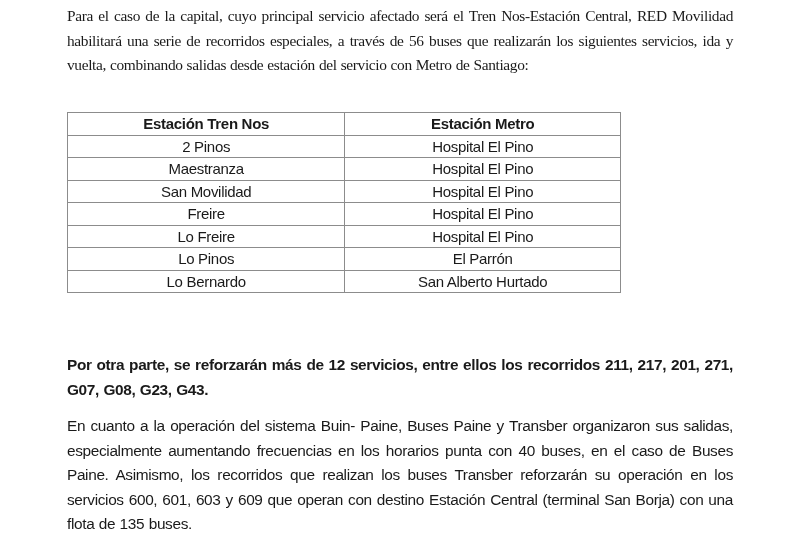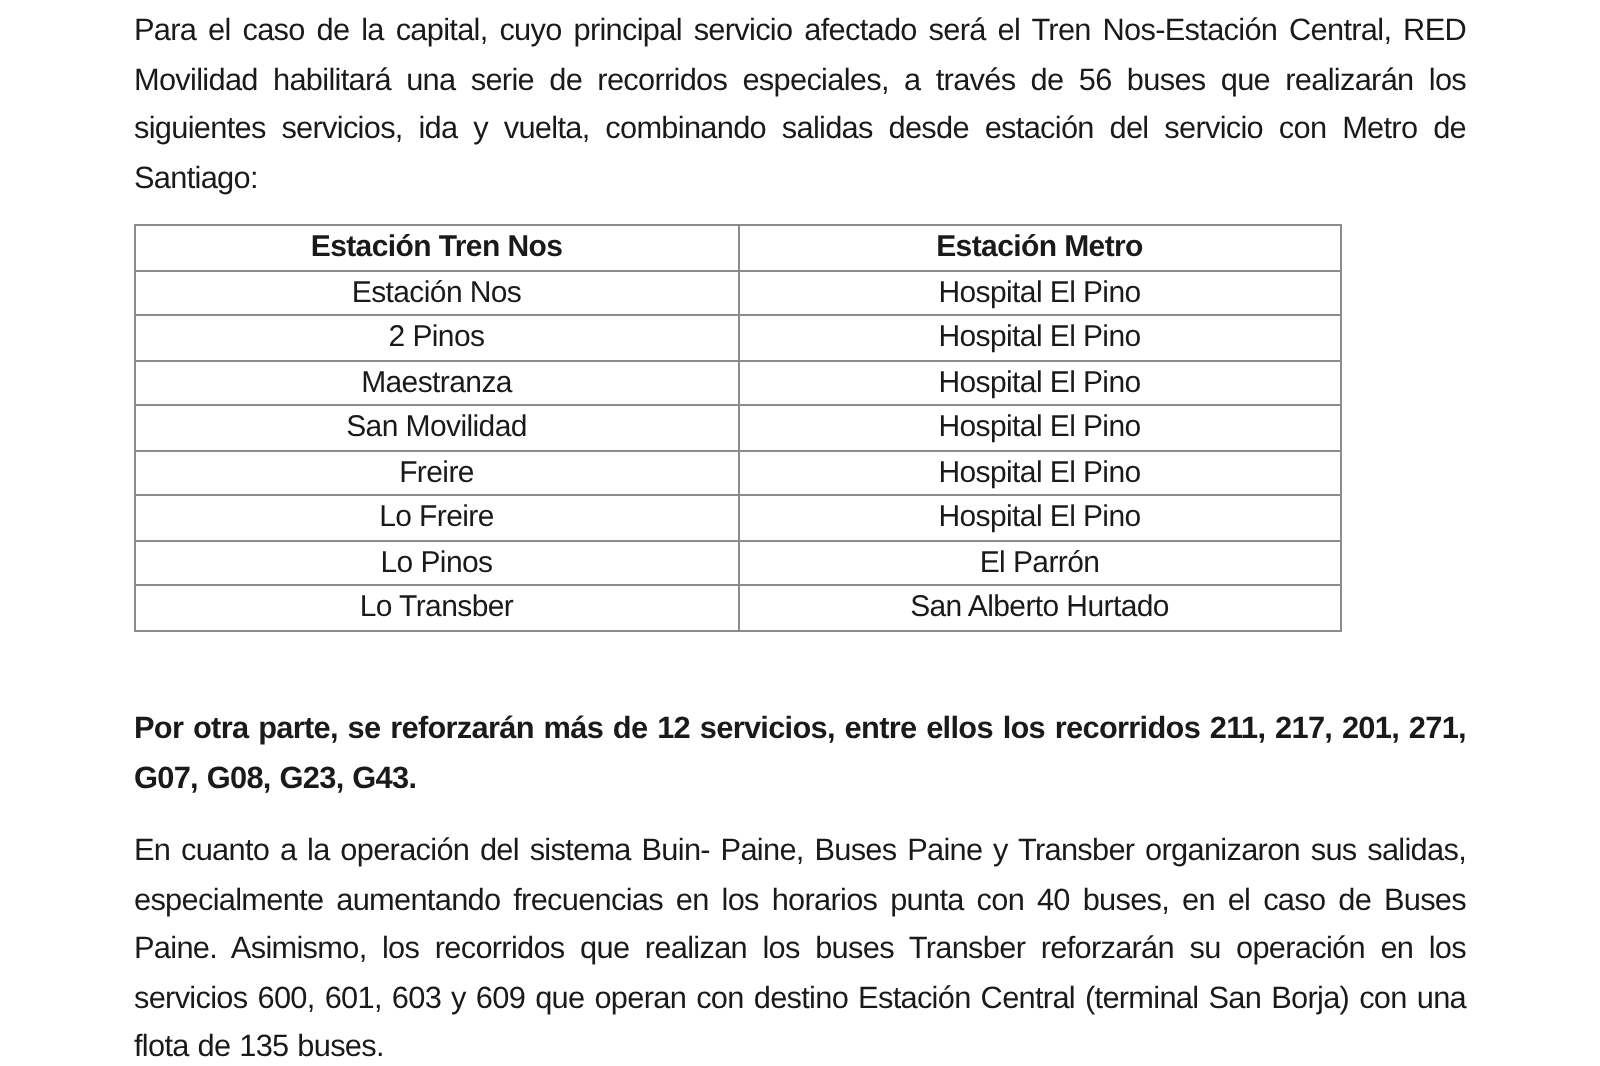--- a/index.html
+++ b/index.html
@@ -22,32 +22,32 @@
       width: 666px;
     }
     .para {
       font-size: 15.4px;
       line-height: 24.5px;
       margin: 0;
       text-align: justify;
       letter-spacing: -0.35px;
       word-spacing: 0.5px;
     }
-    .p1 { position: absolute; top: 4px; left: 0; width: 666px; }
+    .p1 { position: absolute; top: 4px; left: 0; width: 666px; font-family: Liberation Serif, serif; }
     .p2 { position: absolute; top: 353px; left: 0; width: 666px; font-weight: bold; }
     .p3 { position: absolute; top: 414px; left: 0; width: 666px; }
     .p1 { text-align-last: left; }
     .p2 { text-align-last: left; }
     .p3 { text-align-last: left; }
 
     table.stations {
       position: absolute;
       top: 112px;
       left: 0;
-      width: 604px;
+      width: 554px;
       border-collapse: collapse;
       font-size: 15px;
       letter-spacing: -0.3px;
     }
     table.stations th, table.stations td {
       border: 1.5px solid #8c8c8c;
       height: 21.5px;
       padding: 0;
       text-align: center;
       vertical-align: middle;
@@ -71,24 +71,20 @@
         <col class="c2">
       </colgroup>
     <thead>
       <tr>
         <th>Estación Tren Nos</th>
         <th>Estación Metro</th>
       </tr>
     </thead>
     <tbody>
       <tr>
-        <td>Estación Nos</td>
-        <td>Hospital El Pino</td>
-      </tr>
-      <tr>
         <td>2 Pinos</td>
         <td>Hospital El Pino</td>
       </tr>
       <tr>
         <td>Maestranza</td>
         <td>Hospital El Pino</td>
       </tr>
       <tr>
         <td>San Movilidad</td>
         <td>Hospital El Pino</td>
@@ -99,21 +95,21 @@
       </tr>
       <tr>
         <td>Lo Freire</td>
         <td>Hospital El Pino</td>
       </tr>
       <tr>
         <td>Lo Pinos</td>
         <td>El Parrón</td>
       </tr>
       <tr>
-        <td>Lo Transber</td>
+        <td>Lo Bernardo</td>
         <td>San Alberto Hurtado</td>
       </tr>
     </tbody>
   </table>
 
   <p class="para p2">Por otra parte, se reforzarán más de 12 servicios, entre ellos los recorridos 211, 217, 201, 271, G07, G08, G23, G43.</p>
   <p class="para p3">En cuanto a la operación del sistema Buin- Paine, Buses Paine y Transber organizaron sus salidas, especialmente aumentando frecuencias en los horarios punta con 40 buses, en el caso de Buses Paine. Asimismo, los recorridos que realizan los buses Transber reforzarán su operación en los servicios 600, 601, 603 y 609 que operan con destino Estación Central (terminal San Borja) con una flota de 135 buses.</p>
 </div>
 
 </body></html>

